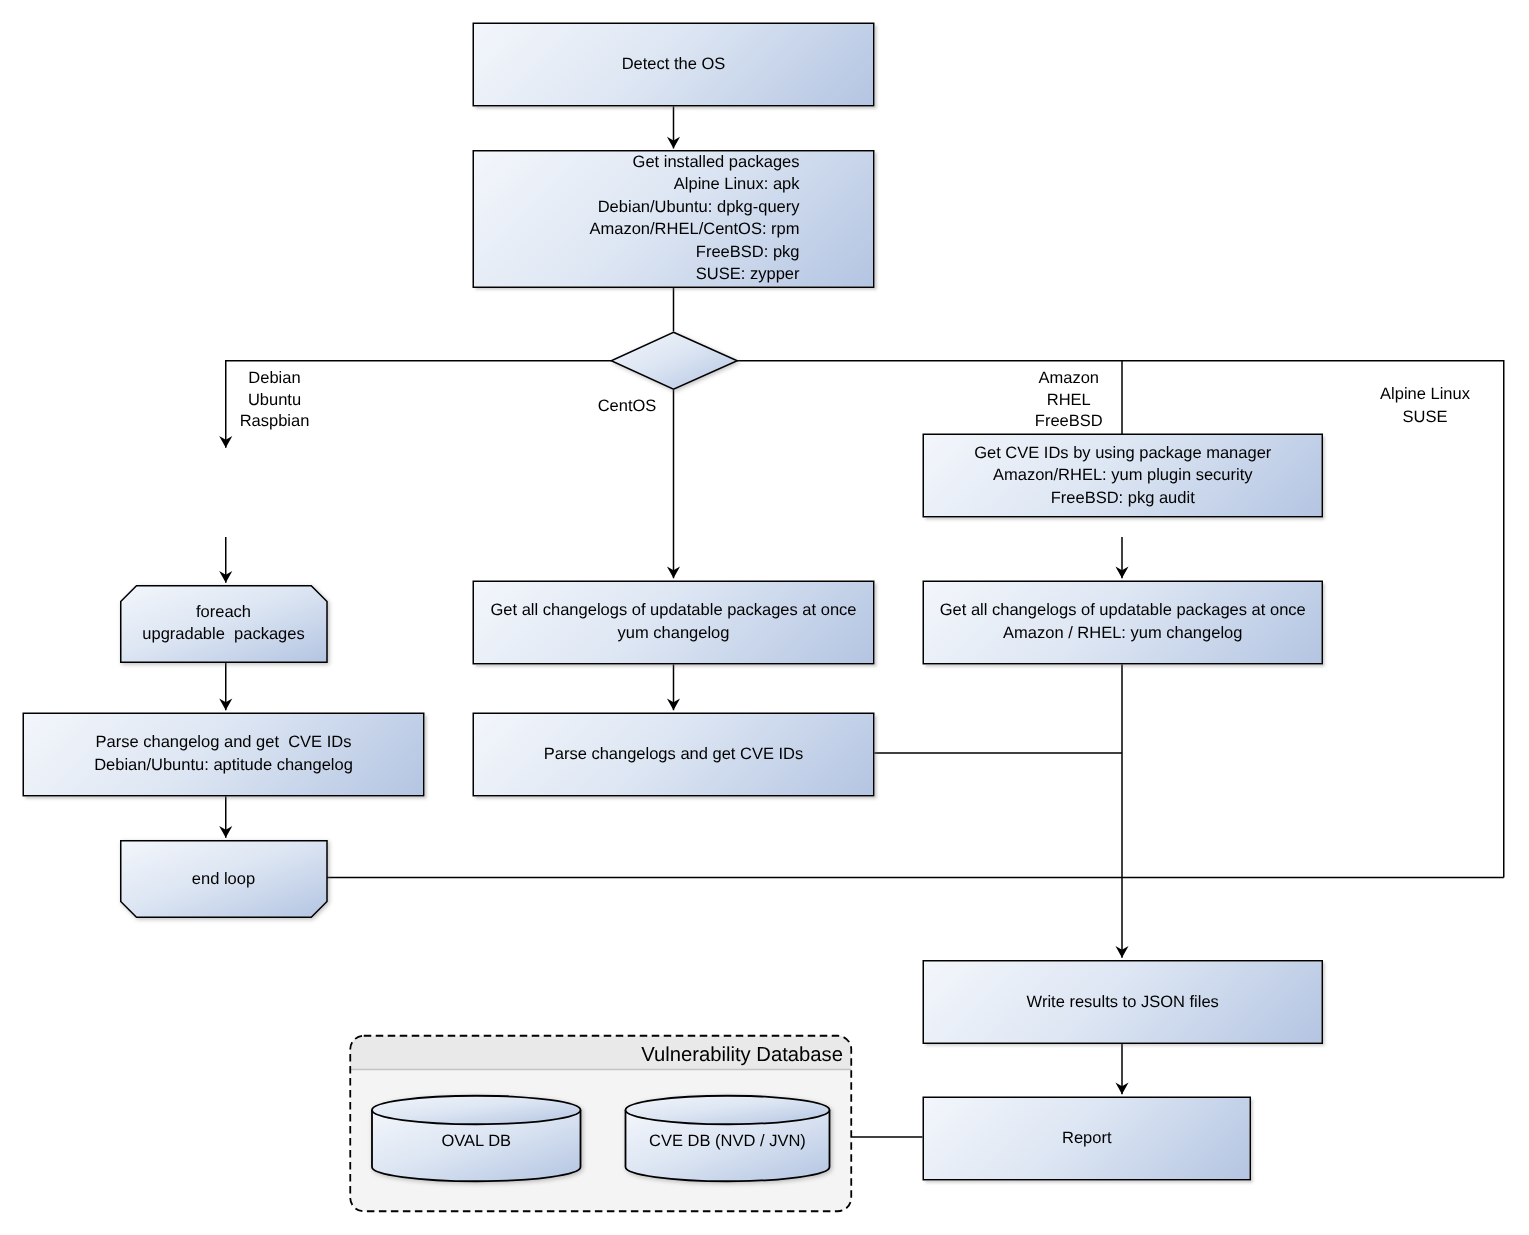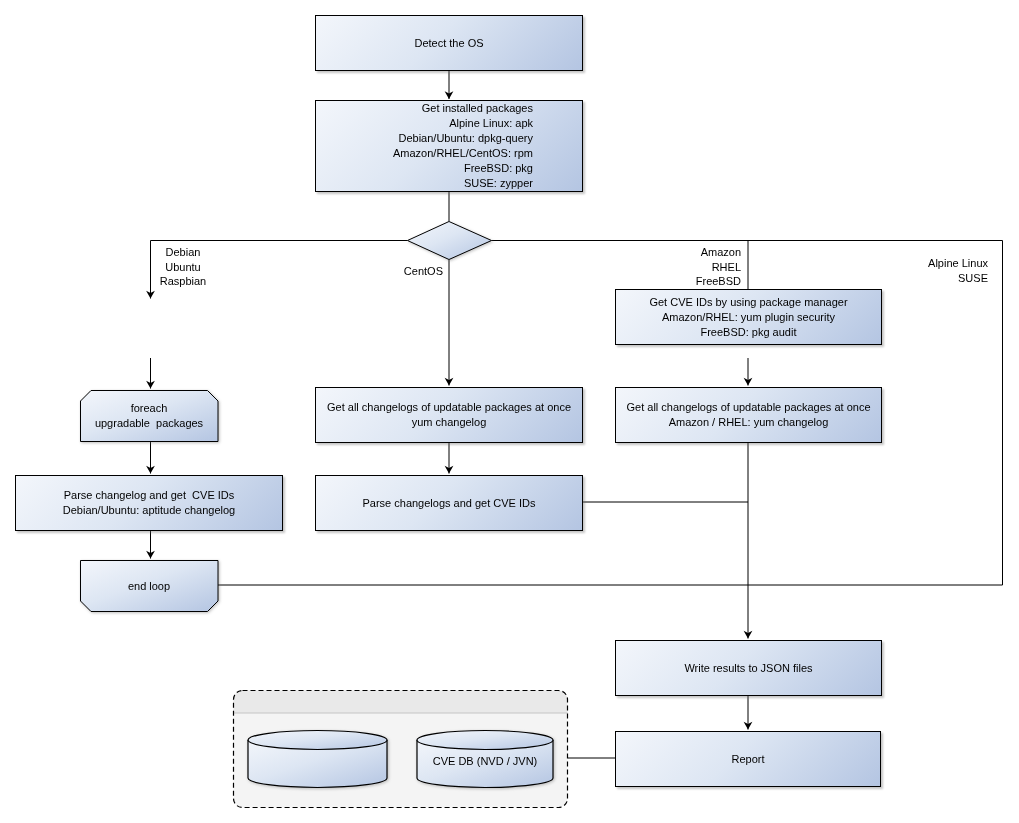--- a/index.html
+++ b/index.html
@@ -22,21 +22,21 @@
   .node.align-right{justify-content:flex-end;text-align:right;}
   .node.align-right .txt{padding-right:49px;}
   .overlabel{
     position:absolute;display:flex;align-items:center;justify-content:center;
     font-size:11px;line-height:15px;text-align:center;pointer-events:none;
   }
   .overlabel .txt{white-space:pre;}
   .edge-label{
     position:absolute;font-size:11px;line-height:14.5px;white-space:pre;
   }
-  .edge-label.ta-r{text-align:right;}
+  .edge-label.ta-r{text-align:center;}
   .edge-label.ta-c{text-align:center;}
   .group-title{
     position:absolute;font-size:13.5px;text-align:right;white-space:pre;
   }
 </style>
 </head>
 <body>
 
 <div id="canvas">
 
@@ -131,38 +131,42 @@
 
   <div class="node" style="left:615px;top:387px;width:267px;height:56px;">
     <span class="txt">Get all changelogs of updatable packages at once
 Amazon / RHEL: yum changelog</span>
   </div>
 
   <div class="node" style="left:615px;top:640px;width:267px;height:56px;">
     <span class="txt">Write results to JSON files</span>
   </div>
 
-  <div class="node" style="left:615px;top:731px;width:266px;height:56px;">
+  <div class="node" style="left:615px;top:731px;width:219px;height:56px;">
     <span class="txt">Report</span>
   </div>
 
   <div class="overlabel" style="left:80px;top:390px;width:138px;height:52px;">
     <span class="txt">foreach
 upgradable  packages</span>
   </div>
 
   <div class="overlabel" style="left:80px;top:560px;width:138px;height:52px;border-radius:22px;">
     <span class="txt">end loop</span>
   </div>
 
+  <div class="overlabel" style="left:248px;top:735px;width:139px;height:52px;">
+    <span class="txt">OVAL DB</span>
+  </div>
 
   <div class="overlabel" style="left:417px;top:735px;width:136px;height:52px;">
     <span class="txt">CVE DB (NVD / JVN)</span>
   </div>
 
+  <div class="group-title" style="left:240px;top:695px;width:322px;">Vulnerability Database</div>
 
   <div class="edge-label ta-c" style="left:153px;top:245px;width:60px;">Debian
 Ubuntu
 Raspbian</div>
 
   <div class="edge-label ta-r" style="left:393px;top:264px;width:50px;">CentOS</div>
 
   <div class="edge-label ta-r" style="left:684px;top:245px;width:57px;">Amazon
 RHEL
 FreeBSD</div>

